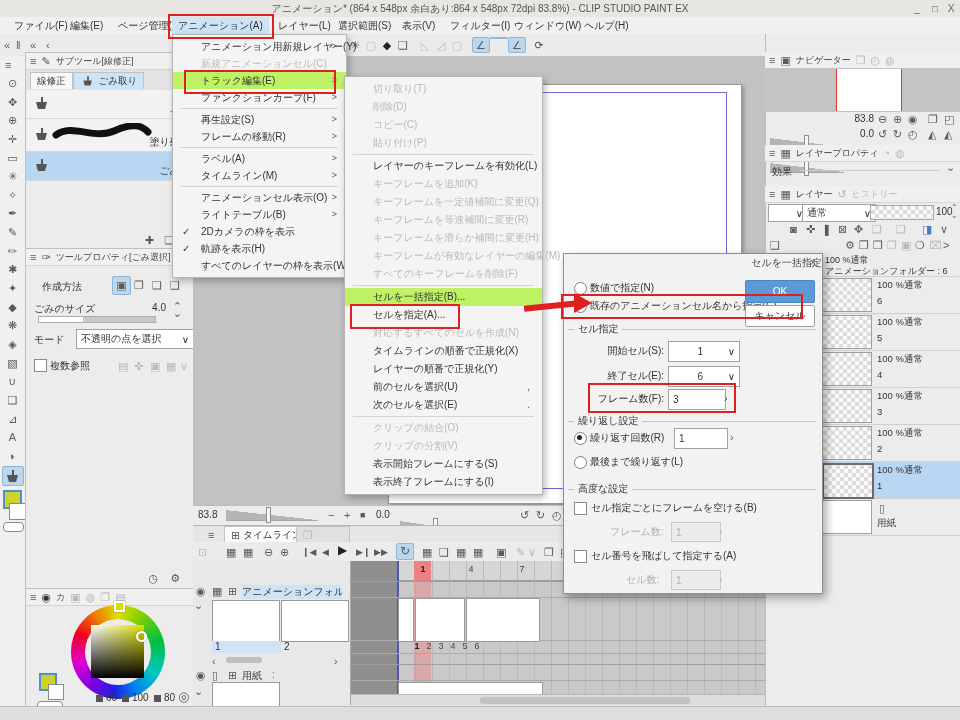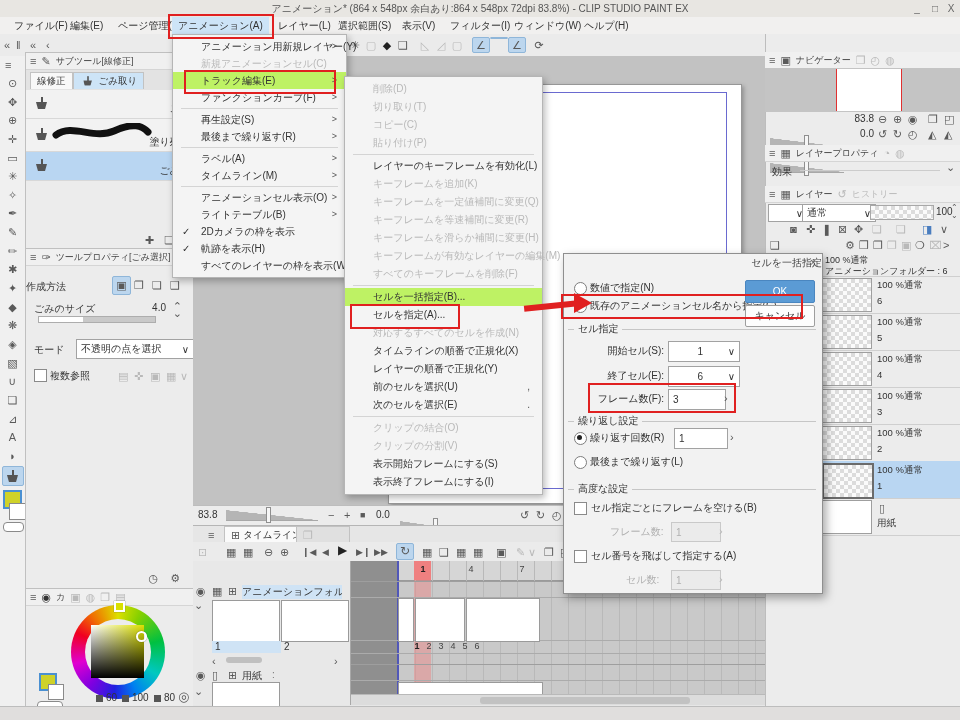--- a/index.html
+++ b/index.html
@@ -169,36 +169,36 @@
     <div class="abs ic" style="right:20px;bottom:2px">❏</div>
   </div>
 
   <div class="abs panel" style="left:25px;top:248px;width:168px;height:340px">
     <div class="phead">
       <span class="ic">≡</span>
       <span class="ic">✑</span>
       <span>ツールプロパティ[ごみ選択]</span>
     </div>
     <div style="position:relative;height:26px;margin-top:8px">
-      <span style="position:absolute;left:0;top:6px">作成方法</span>
+      <span style="position:absolute;left:16px;top:6px">作成方法</span>
       <span class="abs ic icsel" style="left:86px;top:2px;width:17px;height:17px;line-height:17px">▣</span>
       <span class="abs ic" style="left:108px;top:4px">❐</span>
       <span class="abs ic" style="left:126px;top:4px">❏</span>
       <span class="abs ic" style="left:144px;top:4px">❑</span>
     </div>
     <div style="position:relative;height:26px">
       <span style="position:absolute;left:8px;top:2px">ごみのサイズ</span>
       <span style="position:absolute;right:28px;top:2px">4.0</span>
       <span class="abs ic" style="right:12px;top:-1px">⌃</span>
       <span class="abs ic" style="right:12px;top:6px">⌄</span>
       <div style="position:absolute;left:12px;top:16px;width:116px;height:5px;background:#c9c9c9;border:1px solid #adadad">
         <div style="width:44px;height:5px;background:#fff"></div>
       </div>
     </div>
-    <div style="position:relative;height:24px;margin-top:12px">
+    <div style="position:relative;height:24px;margin-top:2px">
       <span style="position:absolute;left:8px;top:5px">モード</span>
       <div class="combo" style="position:absolute;left:50px;top:1px;width:108px;height:18px">
         <span>不透明の点を選択</span>
         <span>∨</span>
       </div>
     </div>
     <div style="position:relative;height:24px;margin-top:4px">
       <span class="cb" style="position:absolute;left:8px;top:3px"></span>
       <span style="position:absolute;left:24px;top:3px">複数参照</span>
       <span class="abs ic icg" style="left:92px;top:3px">▤</span>
@@ -490,35 +490,35 @@
 
   <div class="abs" style="left:0;top:706px;width:960px;height:14px;background:#e0dedd;border-top:1px solid #bdbdbd"></div>
 
   <div class="abs menu" style="left:172px;top:34px;width:173px">
     <div class="mi"><span>アニメーション用新規レイヤー(Y)</span><span class="arr">&gt;</span></div>
     <div class="mi dis"><span>新規アニメーションセル(C)</span></div>
     <div class="mi hl"><span>トラック編集(E)</span><span class="arr">&gt;</span></div>
     <div class="mi"><span>ファンクションカーブ(F)</span><span class="arr">&gt;</span></div>
     <div class="msep"></div>
     <div class="mi"><span>再生設定(S)</span><span class="arr">&gt;</span></div>
-    <div class="mi"><span>最後まで繰り返す(R)</span><span class="arr">&gt;</span></div>
+    <div class="mi"><span>フレームの移動(R)</span><span class="arr">&gt;</span></div>
     <div class="msep"></div>
     <div class="mi"><span>ラベル(A)</span><span class="arr">&gt;</span></div>
     <div class="mi"><span>タイムライン(M)</span><span class="arr">&gt;</span></div>
     <div class="msep"></div>
     <div class="mi"><span>アニメーションセル表示(O)</span><span class="arr">&gt;</span></div>
     <div class="mi"><span>ライトテーブル(B)</span><span class="arr">&gt;</span></div>
     <div class="mi"><span class="chk">✓</span><span>2Dカメラの枠を表示</span></div>
     <div class="mi"><span class="chk">✓</span><span>軌跡を表示(H)</span></div>
     <div class="mi"><span>すべてのレイヤーの枠を表示(W)</span></div>
   </div>
 
   <div class="abs menu" style="left:344px;top:76px;width:197px;z-index:41">
+    <div class="mi mi2 dis"><span>切り取り(T)</span></div>
     <div class="mi mi2 dis"><span>削除(D)</span></div>
-    <div class="mi mi2 dis"><span>切り取り(T)</span></div>
     <div class="mi mi2 dis"><span>コピー(C)</span></div>
     <div class="mi mi2 dis"><span>貼り付け(P)</span></div>
     <div class="msep"></div>
     <div class="mi mi2"><span>レイヤーのキーフレームを有効化(L)</span></div>
     <div class="mi mi2 dis"><span>キーフレームを追加(K)</span></div>
     <div class="mi mi2 dis"><span>キーフレームを一定値補間に変更(Q)</span></div>
     <div class="mi mi2 dis"><span>キーフレームを等速補間に変更(R)</span></div>
     <div class="mi mi2 dis"><span>キーフレームを滑らか補間に変更(H)</span></div>
     <div class="mi mi2 dis"><span>キーフレームが有効なレイヤーの編集(M)</span></div>
     <div class="mi mi2 dis"><span>すべてのキーフレームを削除(F)</span></div>

